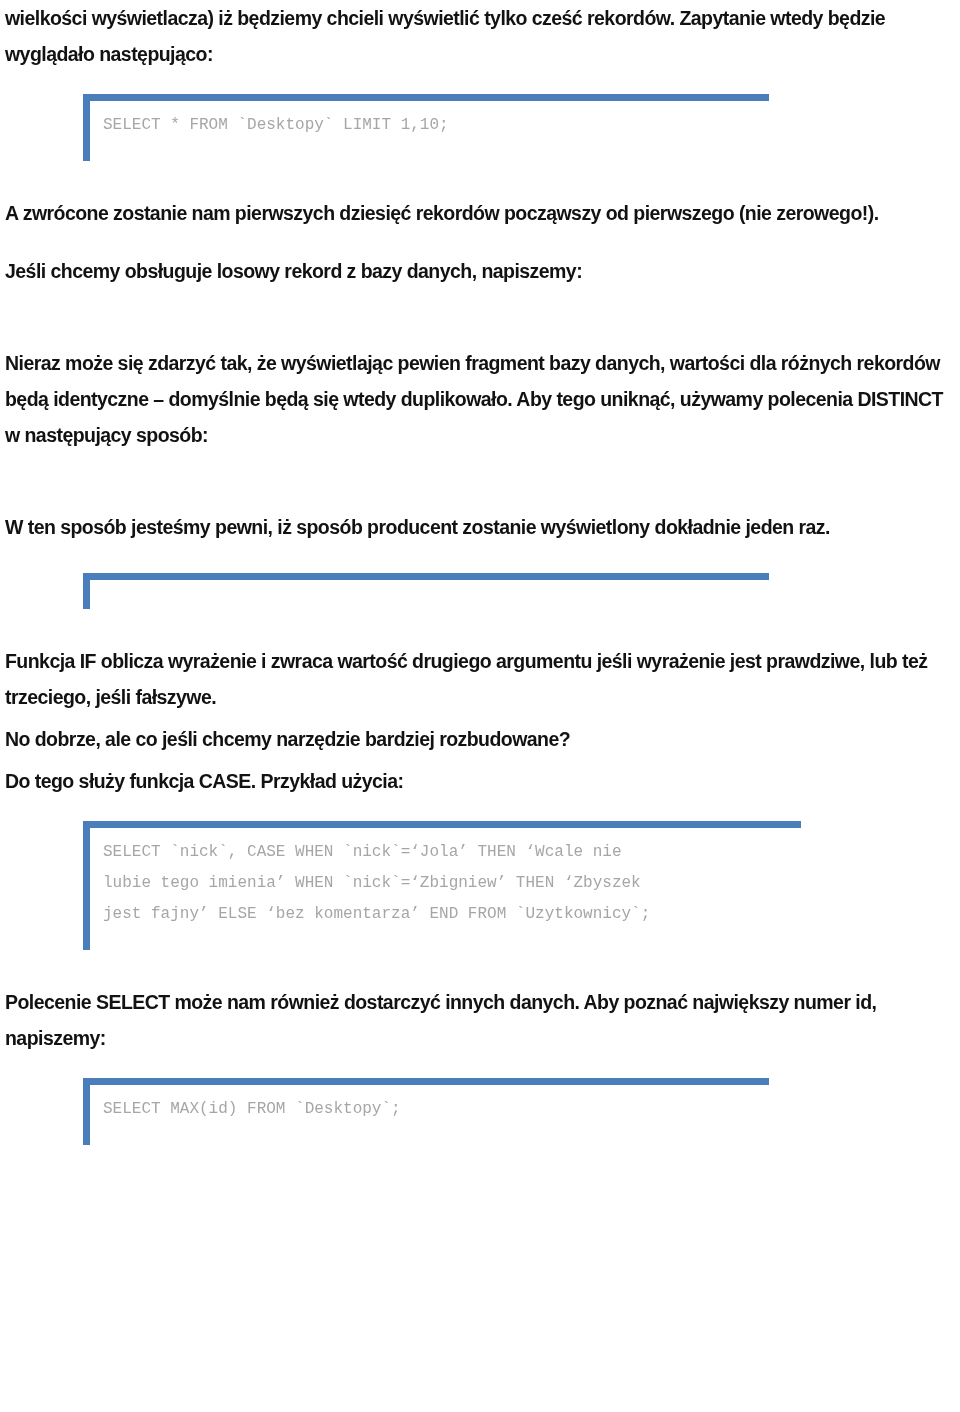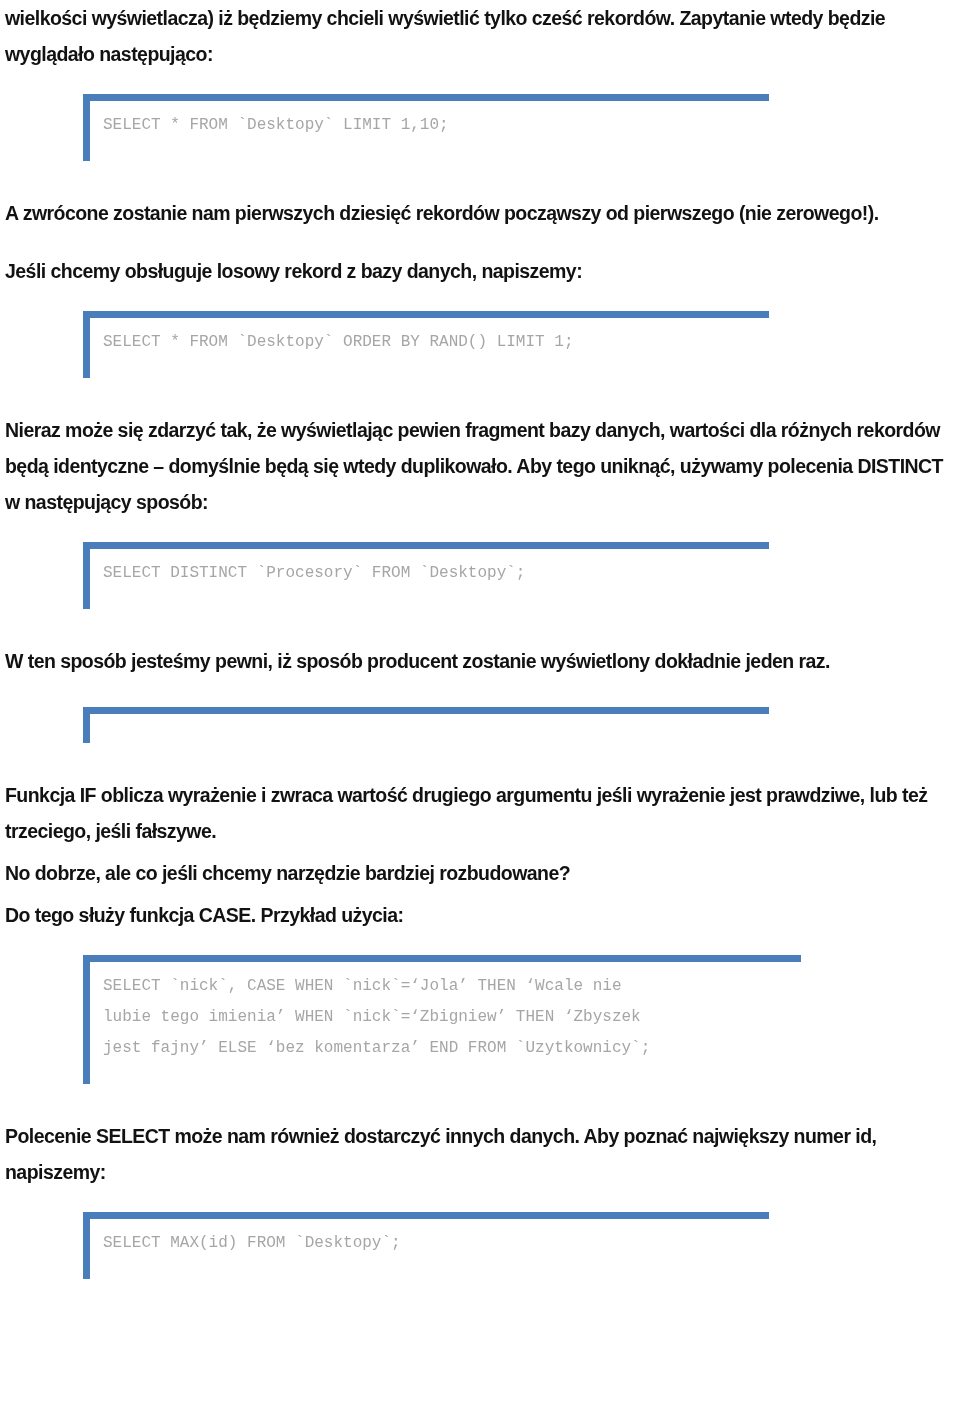--- a/index.html
+++ b/index.html
@@ -83,33 +83,23 @@
       <div class="codeblock">
         <div class="top-rule" style="width: 686px;"></div>
         <div class="left-rule"></div>
         <pre>SELECT * FROM `Desktopy` LIMIT 1,10;</pre>
       </div>
       <div class="spacer spacer-lg"></div>
       <p class="para tight">A zwrócone zostanie nam pierwszych dziesięć rekordów począwszy od pierwszego (nie zerowego!).</p>
       <div class="spacer spacer-md"></div>
       <p class="para tight">Jeśli chcemy obsługuje losowy rekord z bazy danych, napiszemy:</p>
       <div class="spacer spacer-md"></div>
-      <div class="codeblock">
-        <div class="top-rule" style="width: 686px;"></div>
-        <div class="left-rule"></div>
-        <pre>SELECT * FROM `Desktopy` ORDER BY RAND() LIMIT 1;</pre>
-      </div>
       <div class="spacer spacer-lg"></div>
       <p class="para tight">Nieraz może się zdarzyć tak, że wyświetlając pewien fragment bazy danych, wartości dla różnych rekordów będą identyczne – domyślnie będą się wtedy duplikowało. Aby tego uniknąć, używamy polecenia DISTINCT w następujący sposób:</p>
       <div class="spacer spacer-md"></div>
-      <div class="codeblock">
-        <div class="top-rule" style="width: 686px;"></div>
-        <div class="left-rule"></div>
-        <pre>SELECT DISTINCT `Procesory` FROM `Desktopy`;</pre>
-      </div>
       <div class="spacer spacer-lg"></div>
       <p class="para tight">W ten sposób jesteśmy pewni, iż sposób producent zostanie wyświetlony dokładnie jeden raz.</p>
       <div class="spacer spacer-xs"></div>
       <div class="spacer spacer-md"></div>
       <div class="codeblock">
         <div class="top-rule" style="width: 686px;"></div>
         <div class="left-rule"></div>
       </div>
       <div class="spacer spacer-lg"></div>
       <p class="para tight">Funkcja IF oblicza wyrażenie i zwraca wartość drugiego argumentu jeśli wyrażenie jest prawdziwe, lub też trzeciego, jeśli fałszywe.</p>

